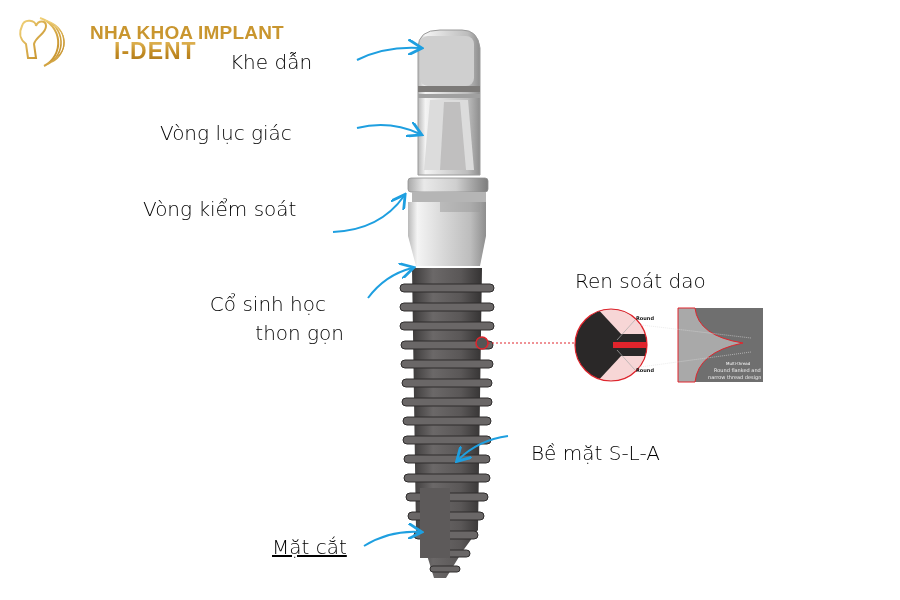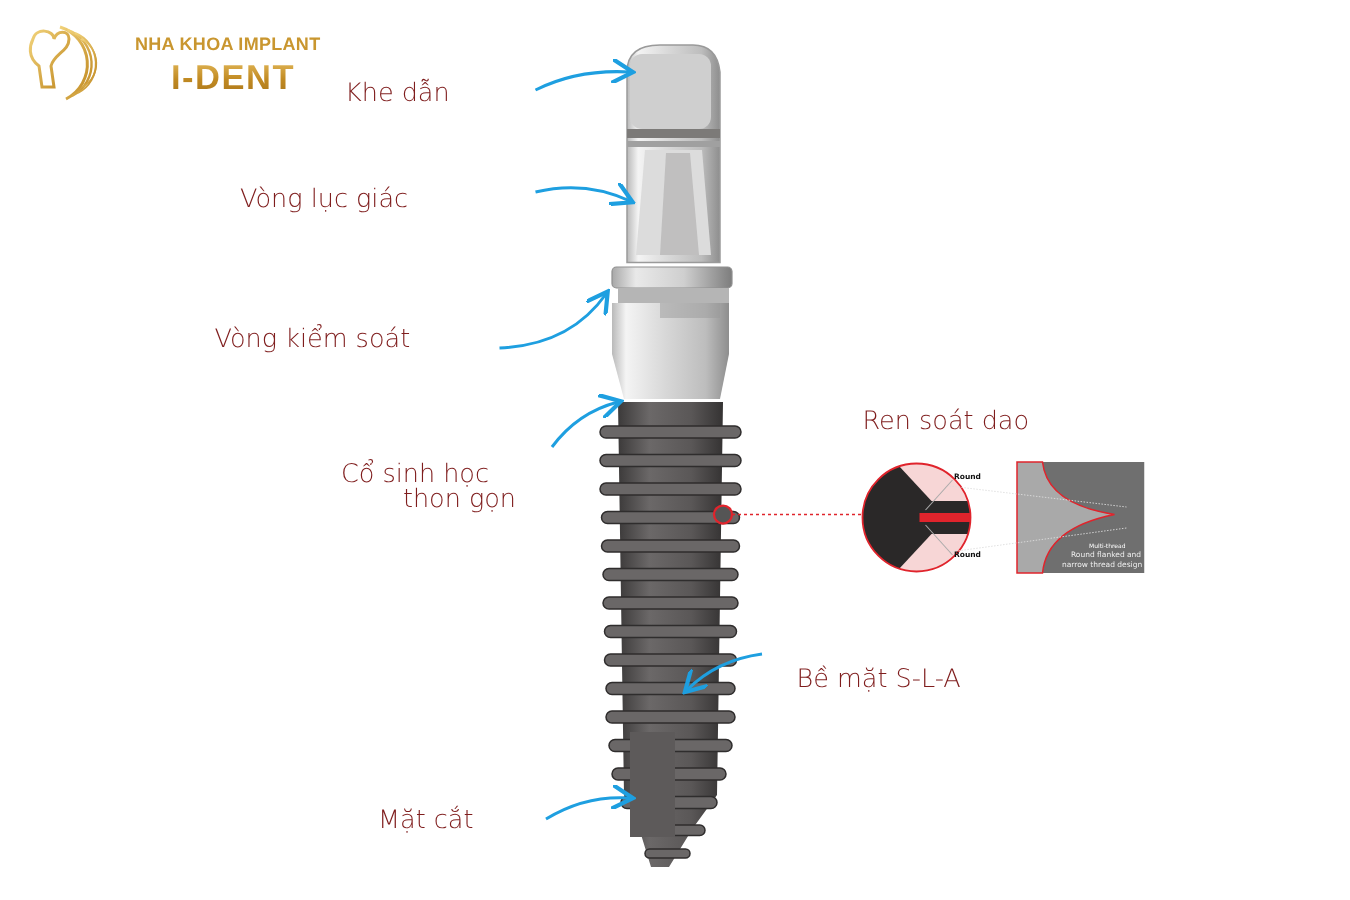--- a/index.html
+++ b/index.html
@@ -1,22 +1,22 @@
 <!DOCTYPE html>
 <html><head>
 <meta charset="utf-8">
 <style>
   html,body{margin:0;padding:0;background:#ffffff;}
   body{width:900px;height:600px;position:relative;overflow:hidden;font-family:"DejaVu Sans","Liberation Sans",sans-serif;}
   .logo{position:absolute;left:14px;top:14px;width:230px;height:58px;}
   .logo-mark{position:absolute;left:0;top:0;width:60px;height:56px;}
-  .logo-sub{position:absolute;left:76px;top:8px;font-family:"Liberation Sans",sans-serif;font-weight:bold;font-size:12px;letter-spacing:0.2px;color:#c9962f;white-space:nowrap;}
+  .logo-sub{position:absolute;left:76px;top:8px;font-family:"Liberation Sans",sans-serif;font-weight:bold;font-size:19px;letter-spacing:0.2px;color:#c9962f;white-space:nowrap;}
   .logo-main{position:absolute;left:100px;top:24px;font-family:"Liberation Sans",sans-serif;font-weight:bold;font-size:23px;letter-spacing:1px;color:#c18a22;white-space:nowrap;
     background:linear-gradient(180deg,#e8c063 0%,#c18a22 55%,#a8741a 100%);-webkit-background-clip:text;background-clip:text;-webkit-text-fill-color:transparent;}
-  .label{position:absolute;font-family:"DejaVu Sans",sans-serif;font-size:17px;color:#7f1d1d;white-space:nowrap;line-height:26px;font-weight:300;}
+  .label{position:absolute;font-family:"DejaVu Sans",sans-serif;font-size:20px;color:#000000;white-space:nowrap;line-height:26px;font-weight:300;}
   .label.right{text-align:right;}
   .art{position:absolute;left:0;top:0;width:900px;height:600px;}
   .inset{position:absolute;left:573px;top:306px;width:190px;height:78px;}
   .inset-title{position:absolute;left:575px;top:268px;}
 </style>
 </head>
 <body>
 
 <div class="logo">
   <svg class="logo-mark" viewBox="0 0 60 56">
@@ -114,25 +114,25 @@
     <path d="M357 128 Q390 120 420 134"></path>
     <path d="M333 232 Q380 230 404 196"></path>
     <path d="M368 298 Q385 275 412 268"></path>
     <path d="M508 436 Q478 440 458 460"></path>
     <path d="M364 546 Q390 530 420 532"></path>
   </g>
 </svg>
 
 <div class="label" style="left:230px;top:49px;">Khe dẫn</div>
 <div class="label" style="left:160px;top:120px;">Vòng lục giác</div>
-<div class="label" style="left:143px;top:213px;text-align:right;">Vòng kiểm soát</div>
-<div class="label right" style="left:190px;top:291px;width:136px;margin-top:12px;">Cổ sinh học</div>
+<div class="label" style="left:143px;top:196px;text-align:right;">Vòng kiểm soát</div>
+<div class="label right" style="left:190px;top:291px;width:136px;">Cổ sinh học</div>
 <div class="label right" style="left:208px;top:320px;width:136px;">thon gọn</div>
 <div class="label" style="left:531px;top:440px;">Bề mặt S-L-A</div>
-<div class="label" style="left:252px;top:534px;">Mặt cắt</div>
+<div class="label" style="left:272px;top:534px;text-decoration:underline;">Mặt cắt</div>
 
 <div class="label inset-title">Ren soát dao</div>
 <svg class="inset" viewBox="0 0 190 78">
 
   <defs>
       <clipPath id="cc">
         <circle cx="38" cy="39" r="36"></circle>
       </clipPath>
     </defs>
   <g clip-path="url(#cc)">

